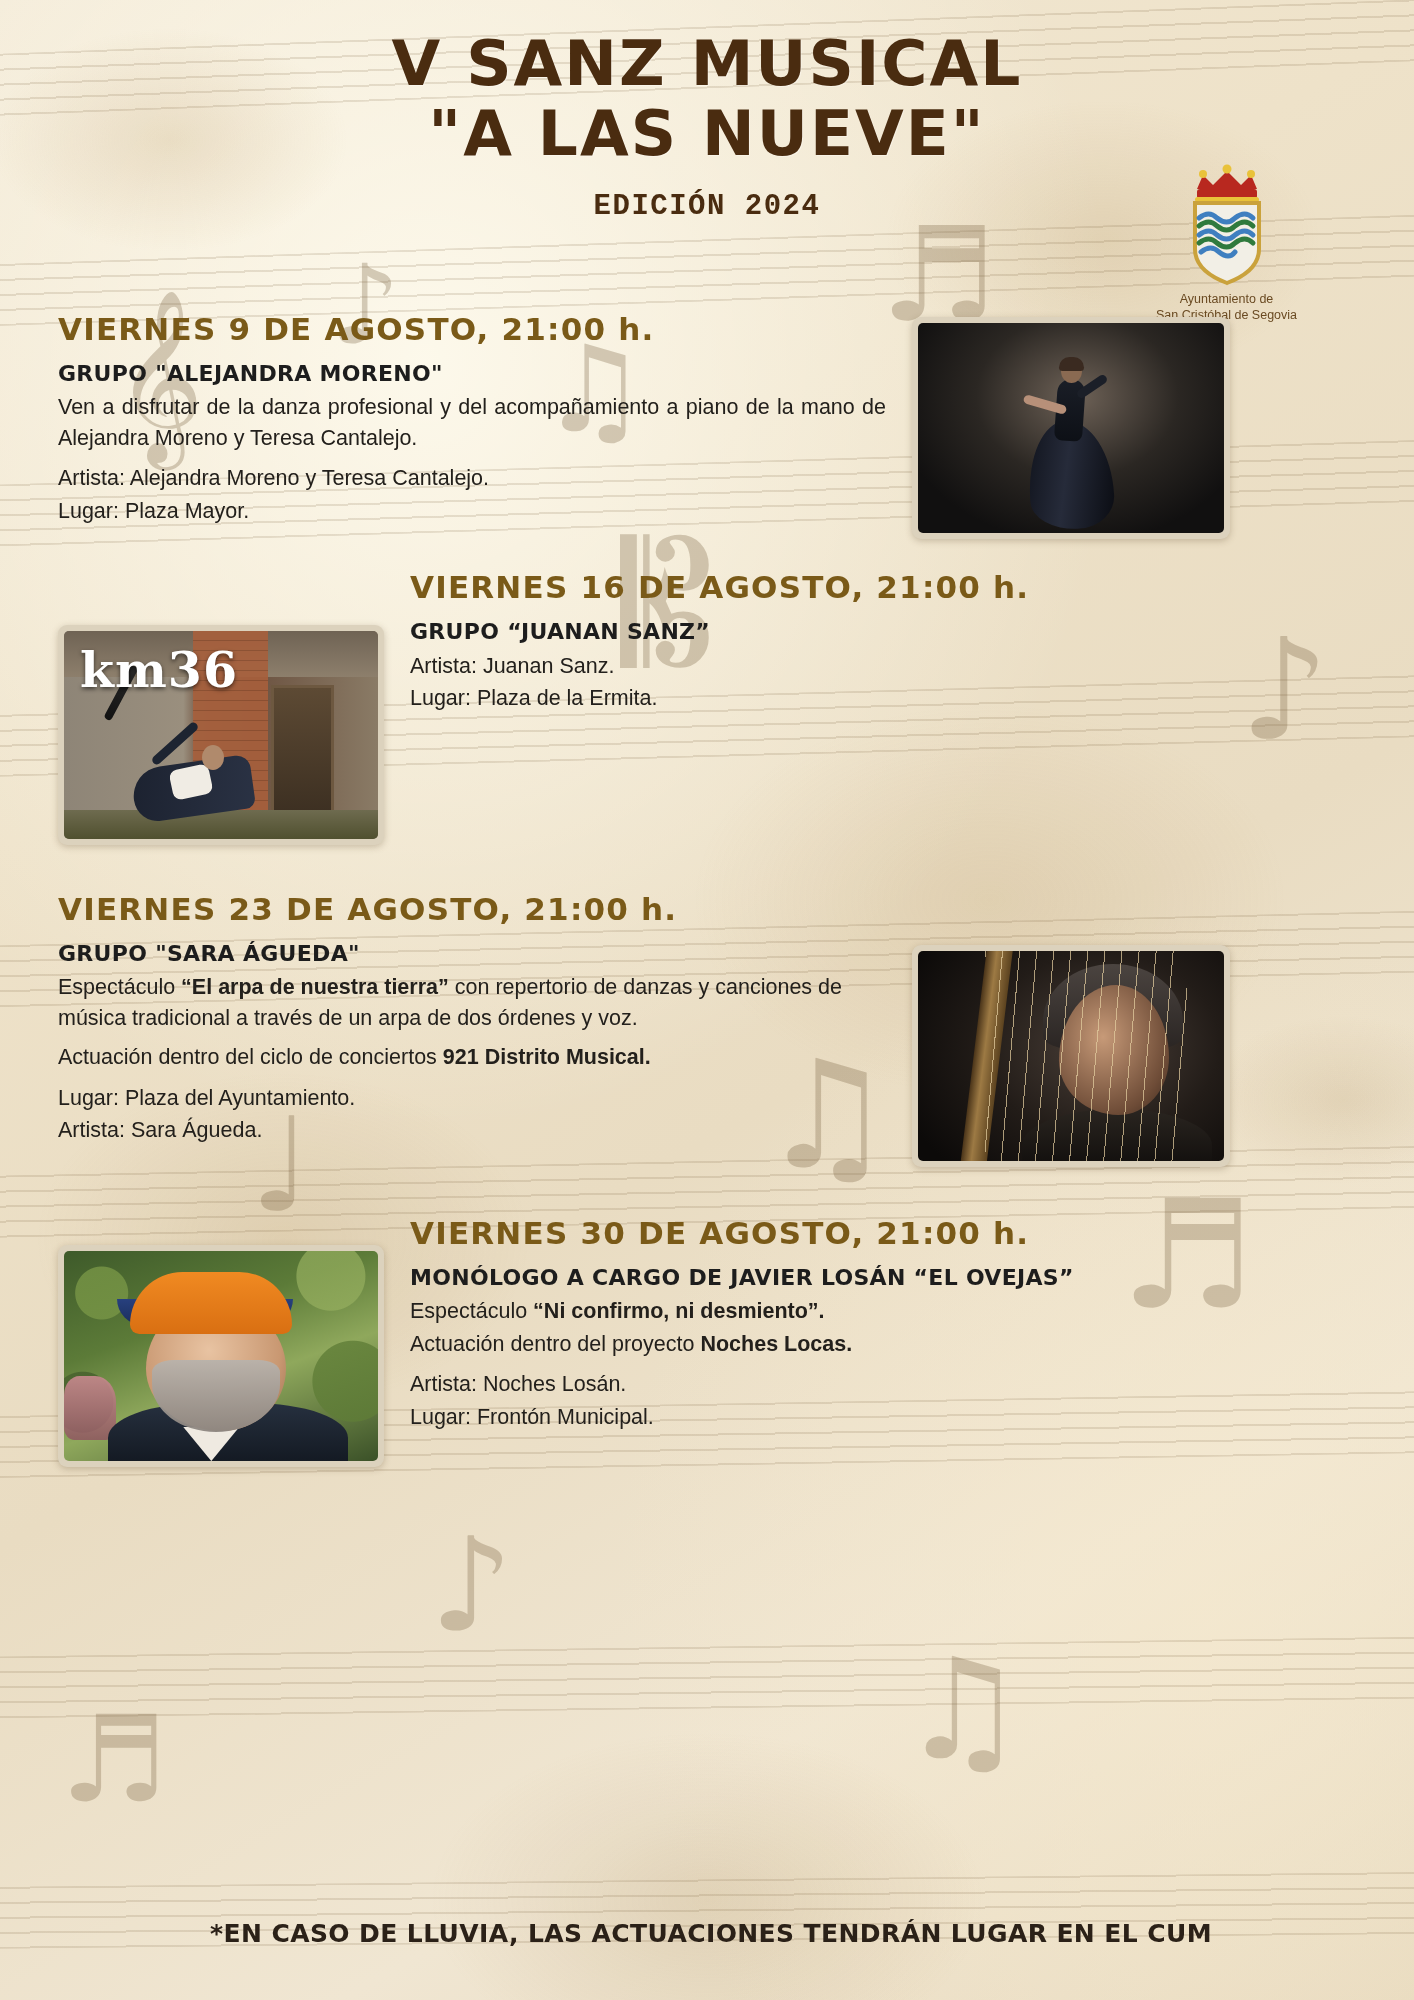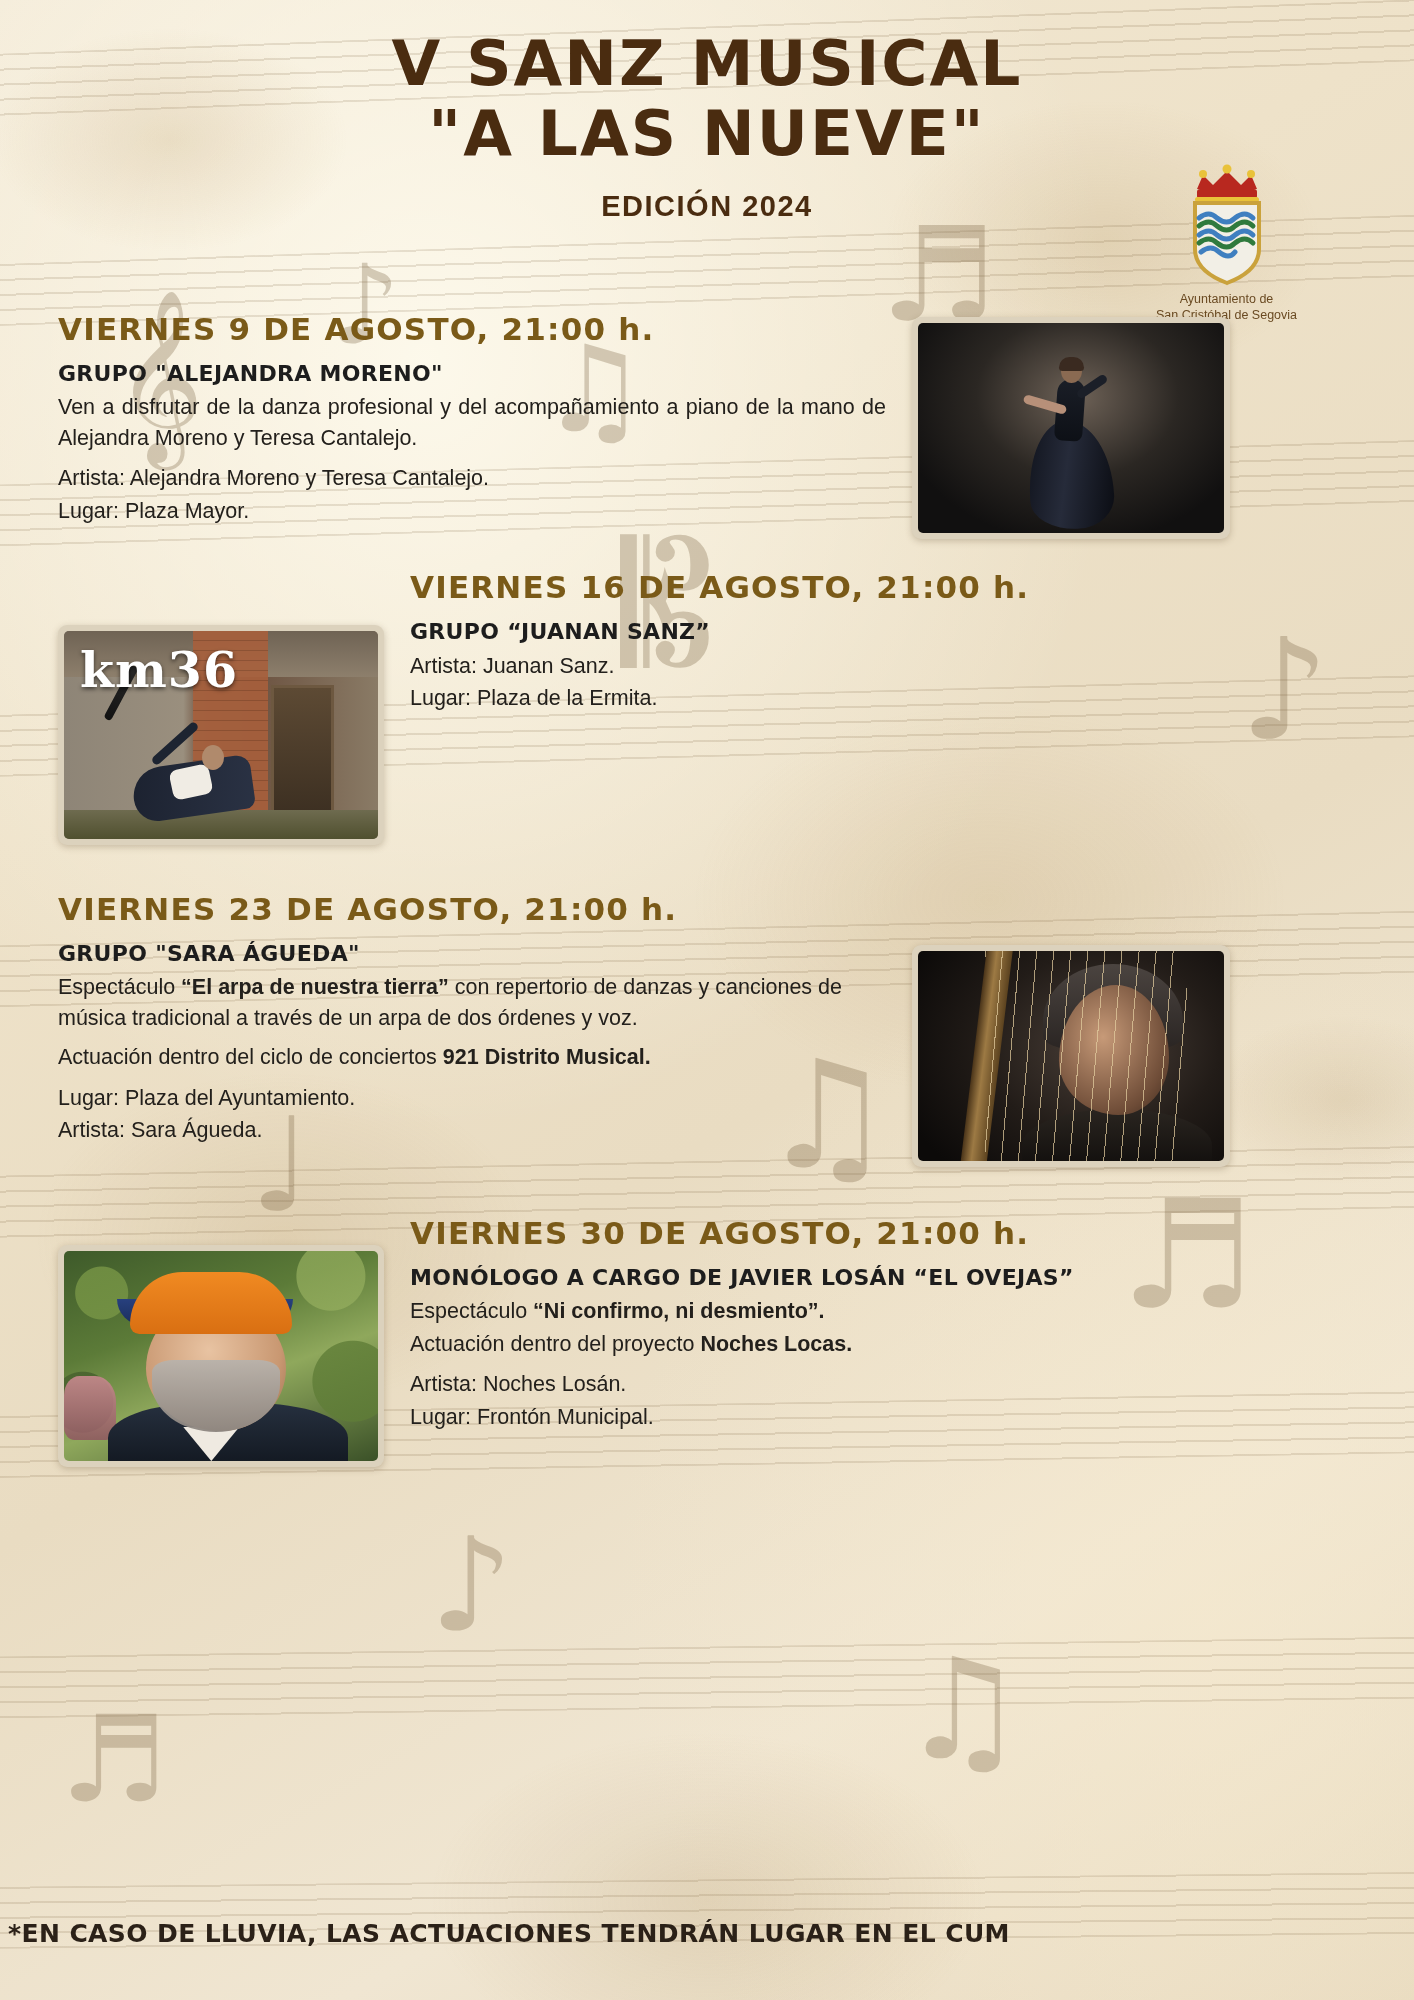--- a/index.html
+++ b/index.html
@@ -64,21 +64,21 @@
     font-weight: bold;
     color: #4a2c10;
     letter-spacing: 2px;
     font-size: 63px;
     line-height: 1.08;
     text-shadow: 1px 1px 0 rgba(255,255,255,0.35);
   }
   .title2 { margin-top: 2px; }
   .edition {
     margin-top: 22px;
-    font-family: Liberation Sans, sans-serif;
+    font-family: Liberation Mono, monospace;
     font-weight: bold;
     color: #4a2c10;
     font-size: 29px;
     letter-spacing: 1.5px;
   }
 
   
   .crest {
     position: absolute;
     right: 100px; top: 163px;
@@ -352,20 +352,21 @@
     width: 52px; height: 64px;
     background: linear-gradient(180deg,#c98a8f,#8e5a60);
     border-radius: 30% 40% 20% 20%;
     opacity: .9;
   }
 
   
   .footer {
     position: absolute;
     left: 8px; right: 0; bottom: 52px;
+    text-align: center;
     font-family: "DejaVu Sans", sans-serif;
     font-weight: bold;
     font-size: 25px;
     letter-spacing: 0.4px;
     color: #2b2118;
   }
 </style>
 </head>
 <body>
 

